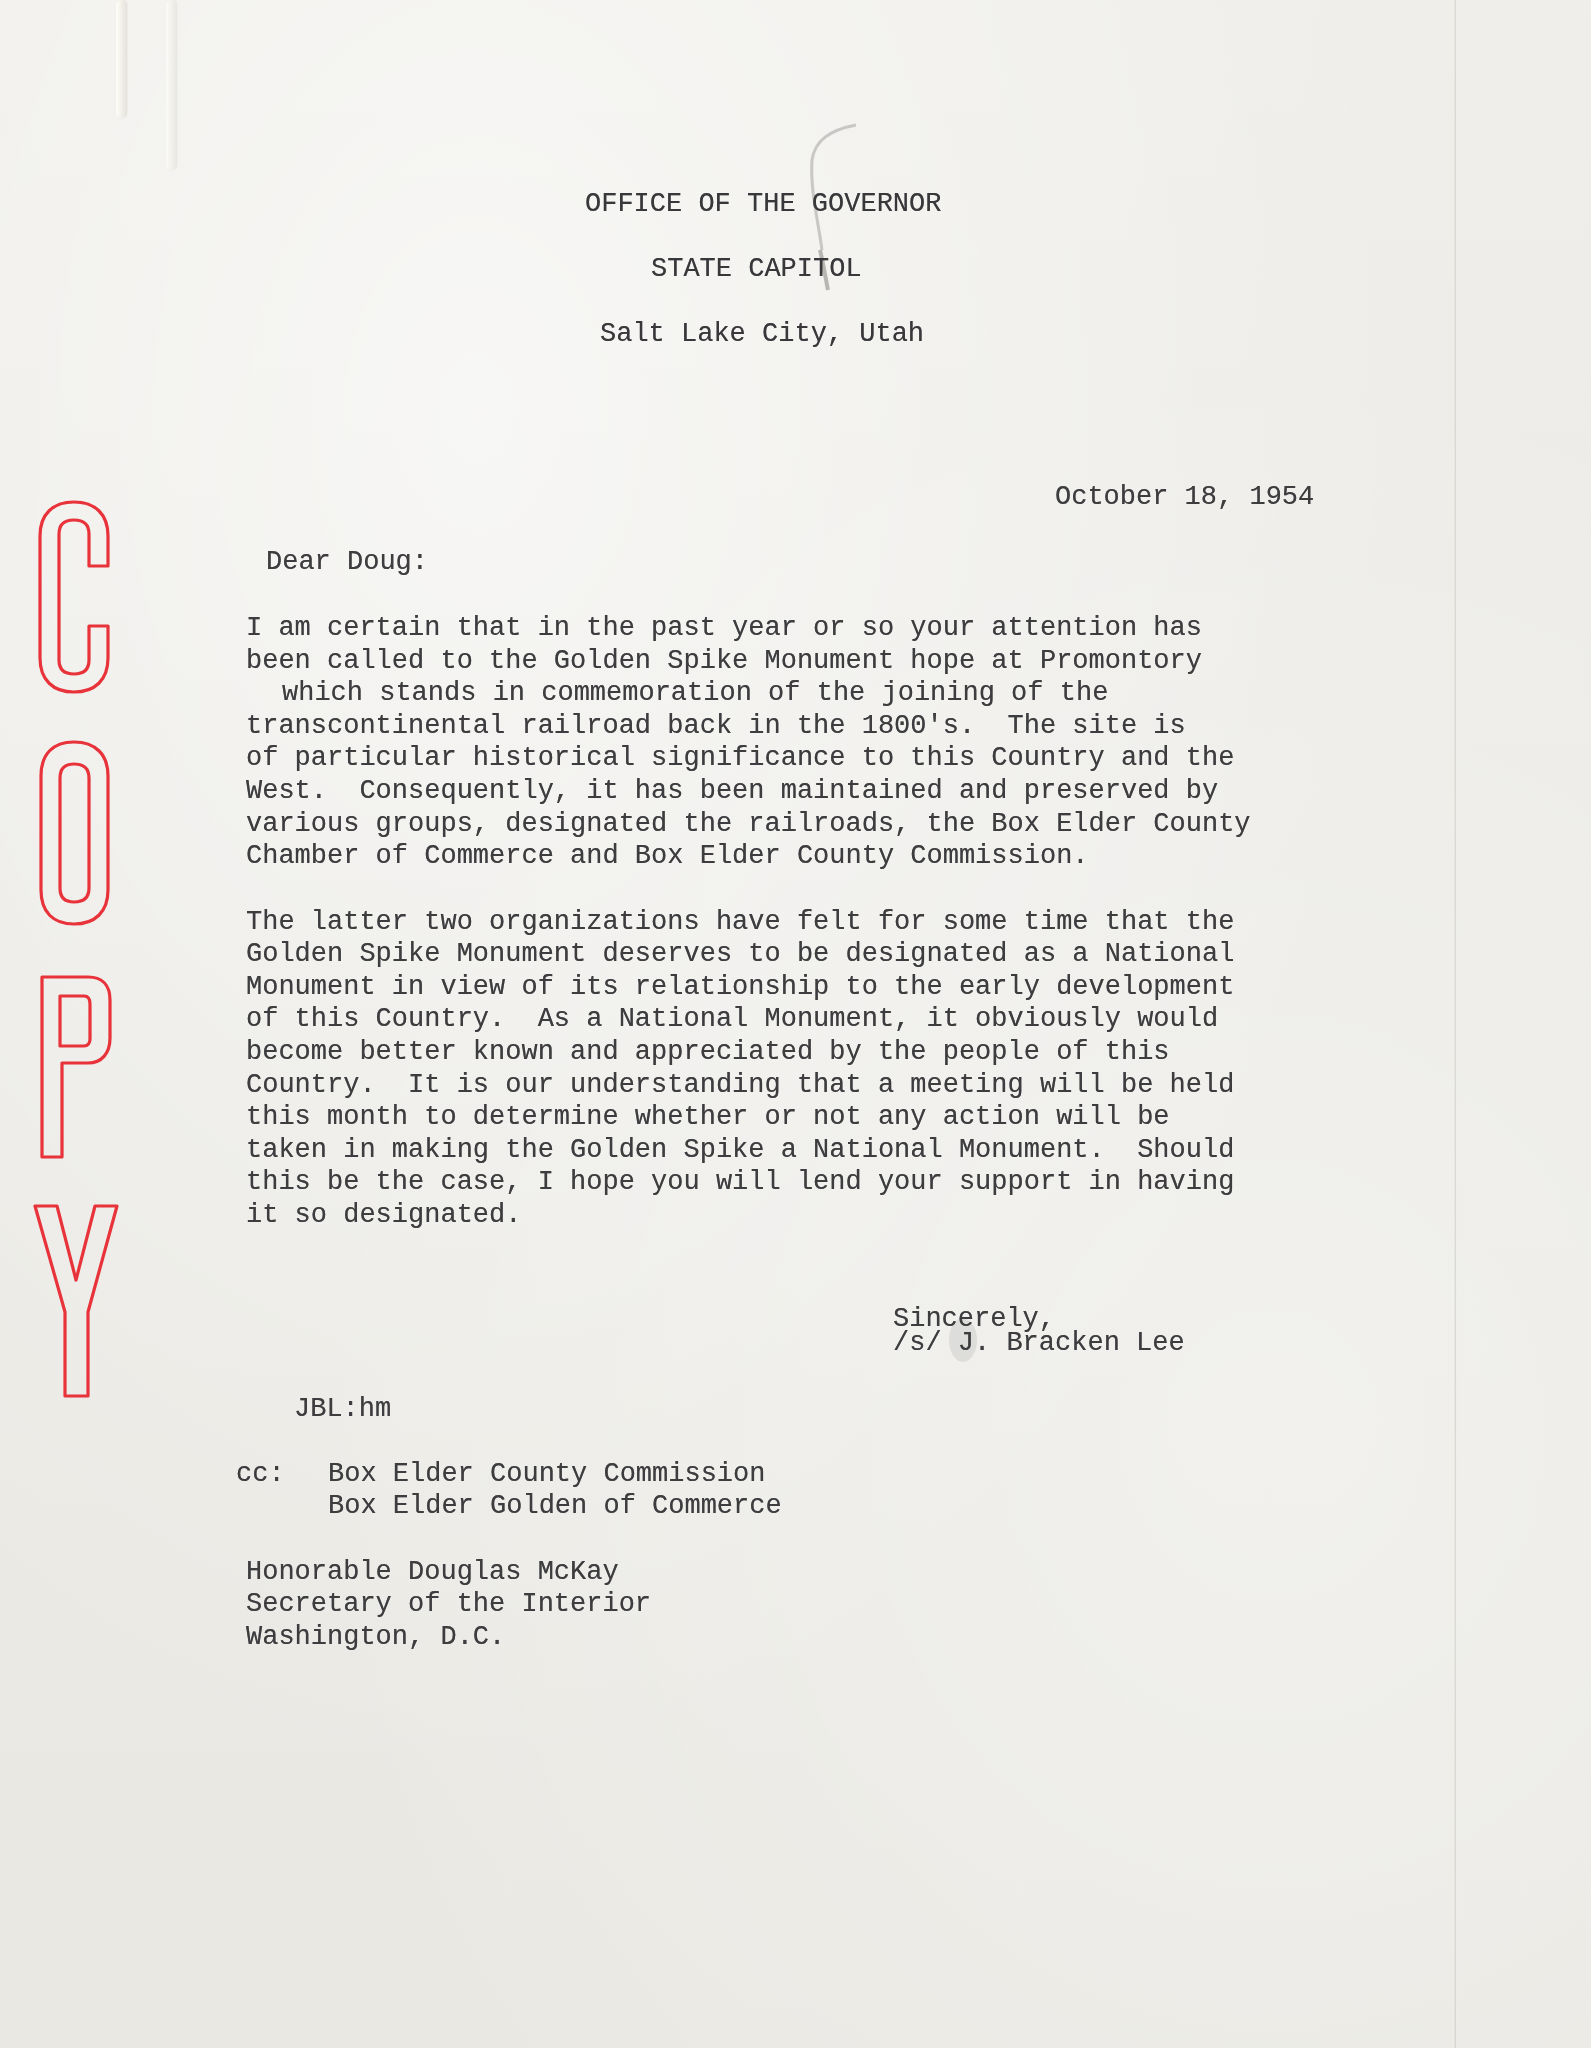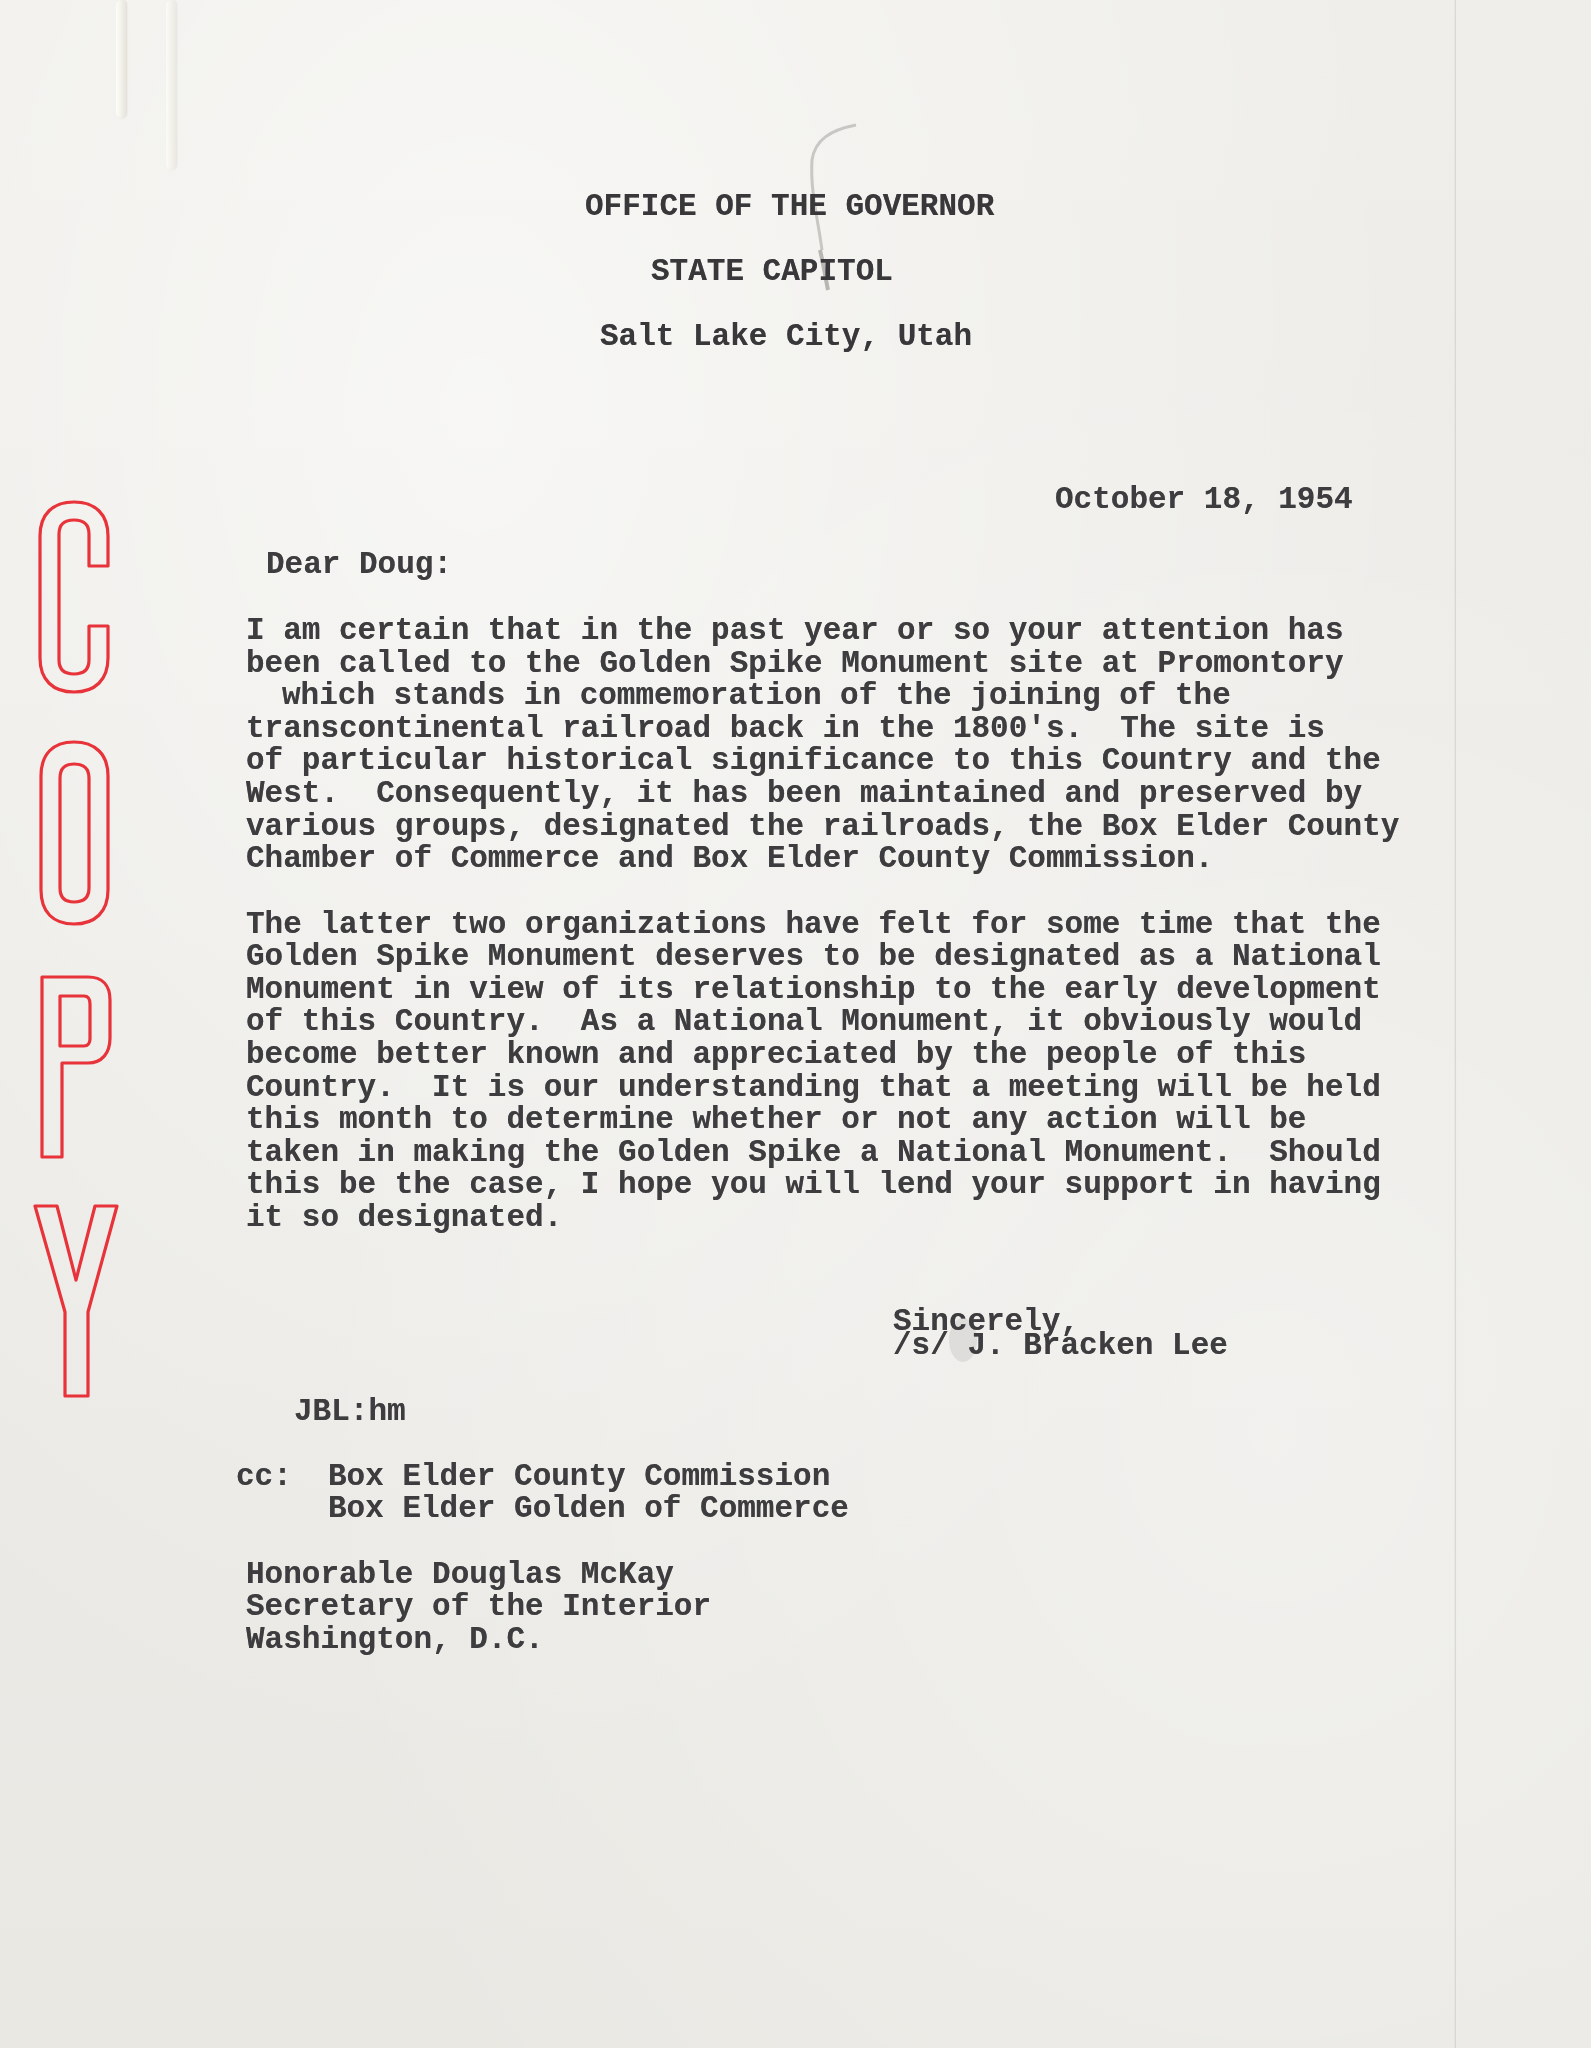--- a/index.html
+++ b/index.html
@@ -33,26 +33,26 @@
   .clip-mark {
     position: absolute;
     width: 10px;
     background: linear-gradient(90deg, rgba(255,255,250,0.9), rgba(225,222,210,0.7));
     border-radius: 5px;
     box-shadow: 1px 0 2px rgba(190,185,170,0.4);
   }
   .line {
     position: absolute;
     white-space: pre;
-    font-size: 31px;
+    font-size: 27px;
     line-height: 1;
     color: #3d3d3f;
     letter-spacing: 0;
     text-shadow: 0 0 0.6px rgba(40,40,45,0.55);
-    font-weight: bold;
+    font-weight: normal;
   }
   .hdr { color: #38383b; }
   .stamp {
     position: absolute;
     left: 0; top: 0;
     width: 160px; height: 2048px;
     pointer-events: none;
   }
   .smudge {
     position: absolute;
@@ -102,21 +102,21 @@
 <div class="line hdr" style="left:585px; top:191px;">OFFICE OF THE GOVERNOR</div>
 <div class="line hdr" style="left:651px; top:256px;">STATE CAPITOL</div>
 <div class="line hdr" style="left:600px; top:321px;">Salt Lake City, Utah</div>
 
 <div class="line" style="left:1055px; top:484px;">October 18, 1954</div>
 
 <div class="line" style="left:246px; top:549px;margin-left:20px;">Dear Doug:</div>
 
 <div>
   <div class="line" style="left:246px; top:615px;">I am certain that in the past year or so your attention has</div>
-  <div class="line" style="left:246px; top:648px;">been called to the Golden Spike Monument site at Promontory</div>
+  <div class="line" style="left:246px; top:648px;">been called to the Golden Spike Monument hope at Promontory</div>
   <div class="line" style="left:246px; top:680px;margin-left:36px;">which stands in commemoration of the joining of the</div>
   <div class="line" style="left:246px; top:713px;">transcontinental railroad back in the 1800's.  The site is</div>
   <div class="line" style="left:246px; top:745px;">of particular historical significance to this Country and the</div>
   <div class="line" style="left:246px; top:778px;">West.  Consequently, it has been maintained and preserved by</div>
   <div class="line" style="left:246px; top:811px;">various groups, designated the railroads, the Box Elder County</div>
   <div class="line" style="left:246px; top:843px;">Chamber of Commerce and Box Elder County Commission.</div>
 </div>
 
 <div>
   <div class="line" style="left:246px; top:909px;">The latter two organizations have felt for some time that the</div>

